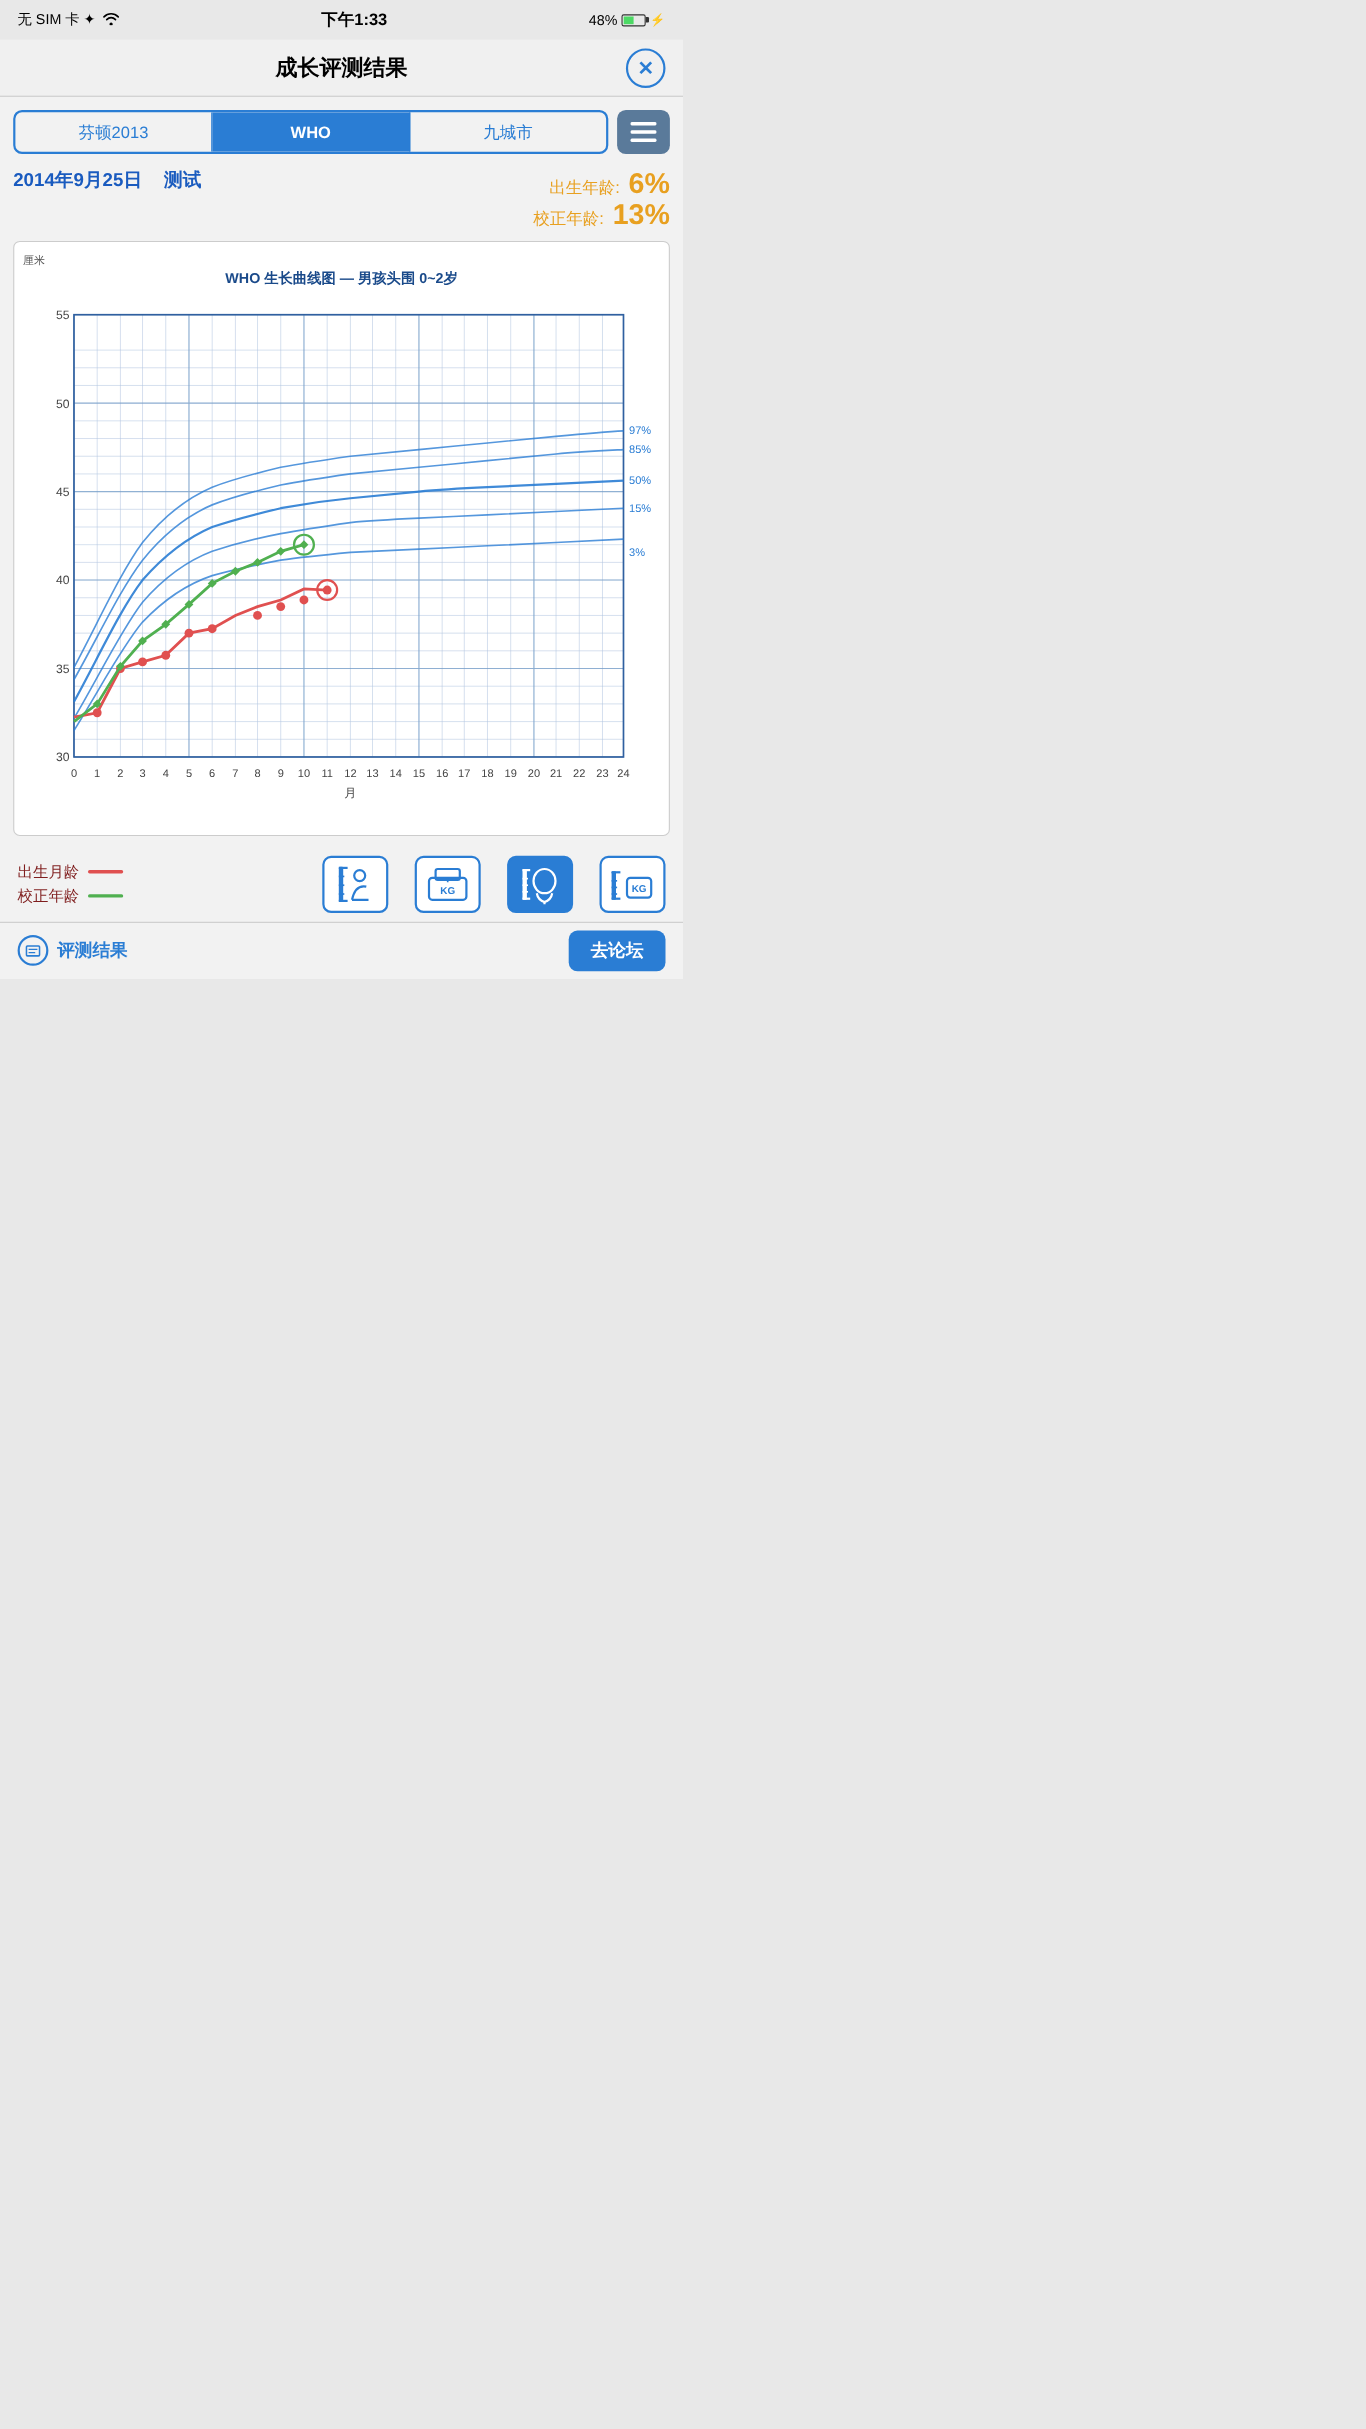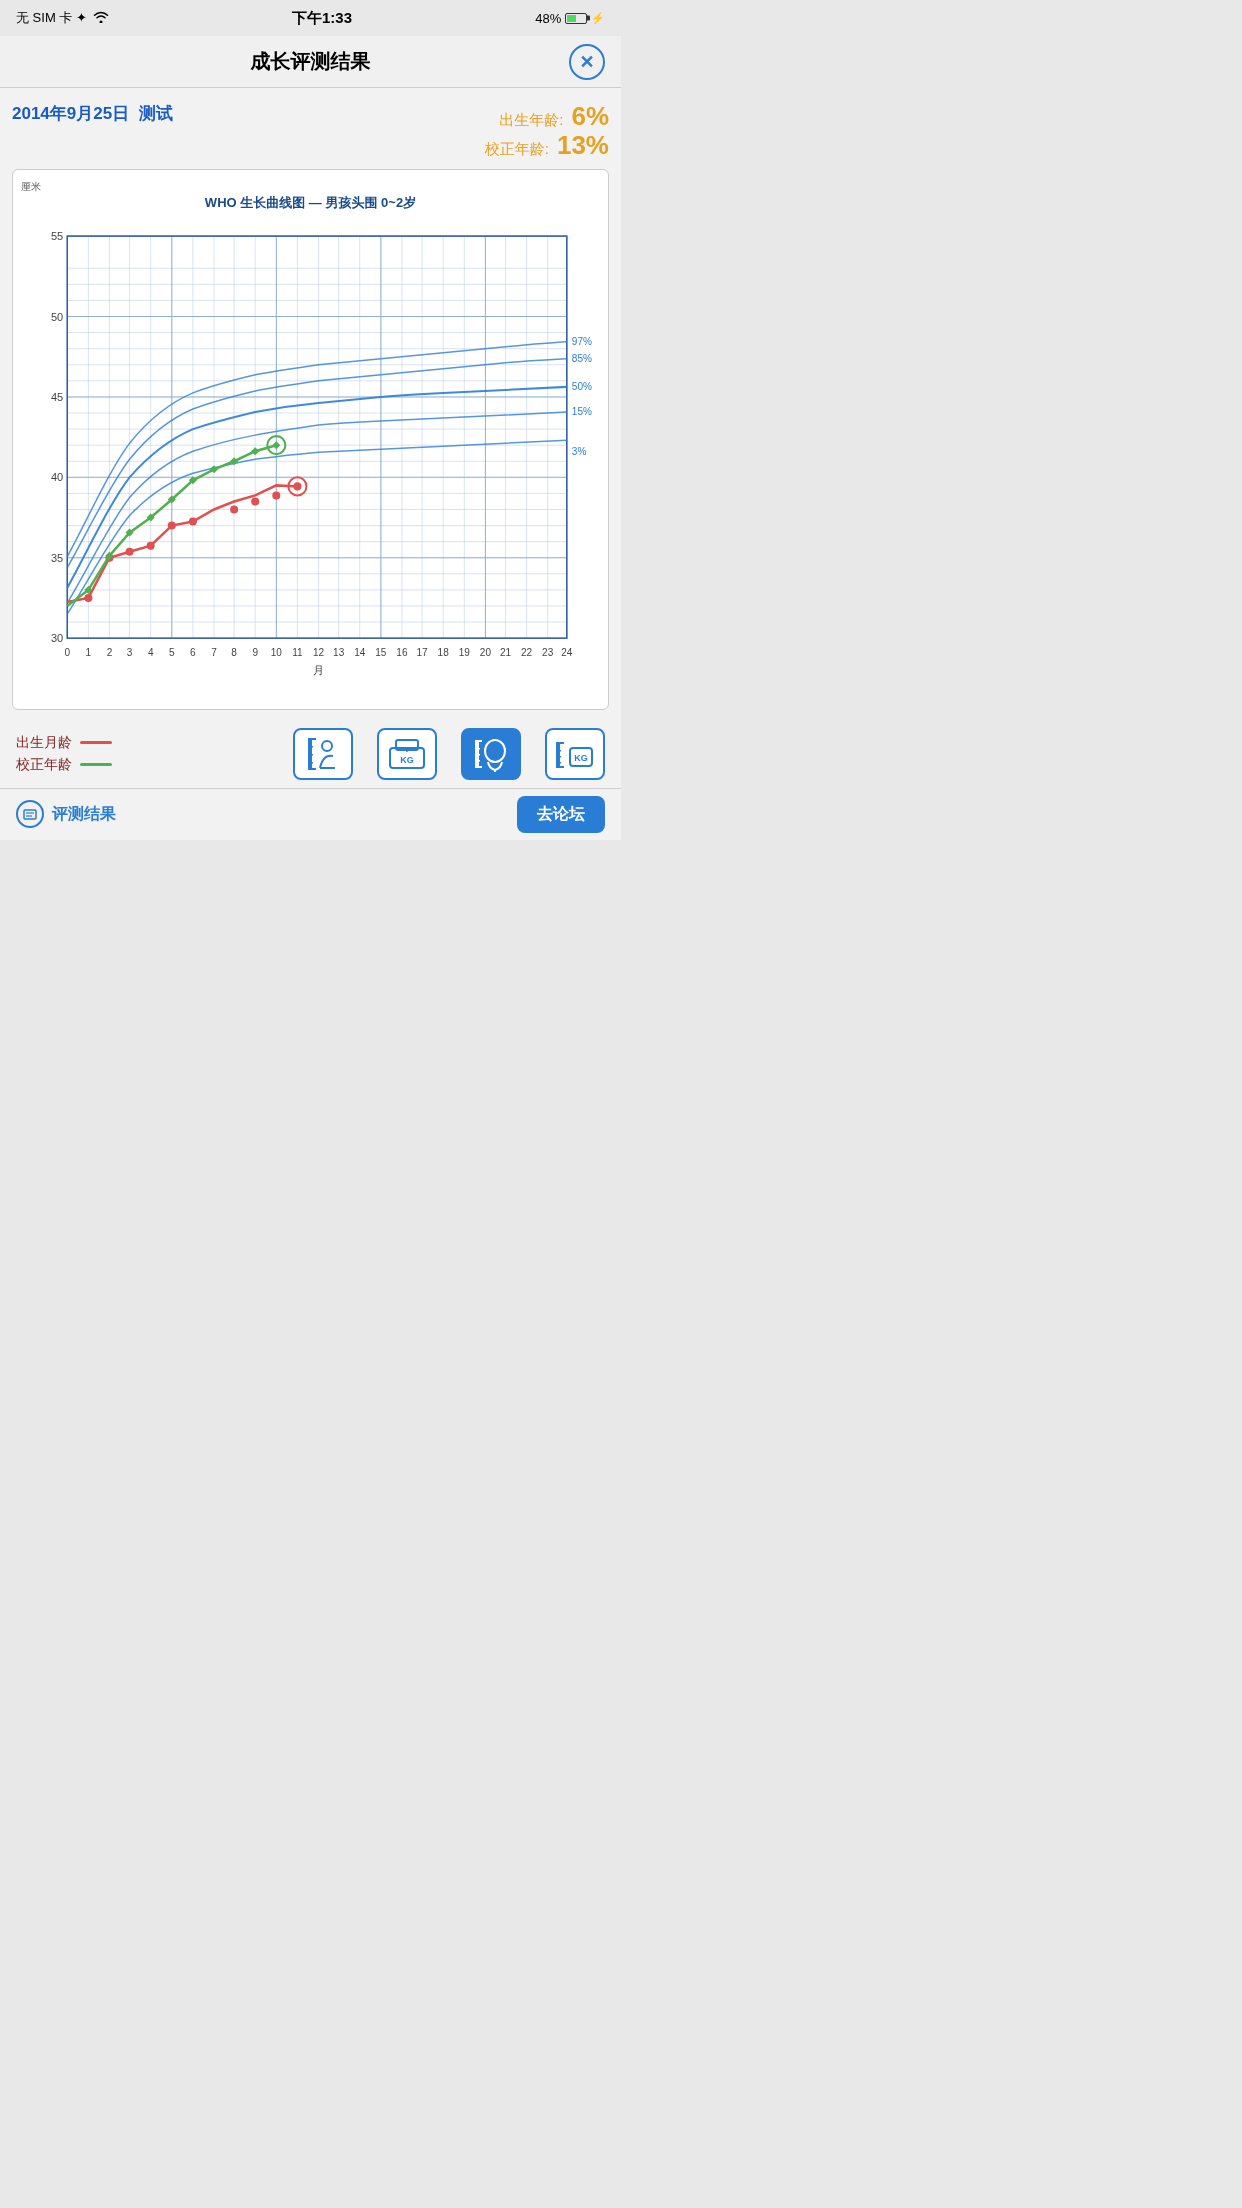--- a/index.html
+++ b/index.html
@@ -277,25 +277,45 @@
   </div>
 </div>
 
 <div class="nav-bar">
   <span class="nav-title">成长评测结果</span>
   <div class="nav-close-btn">✕</div>
 </div>
 
 <div class="main-content">
 
+  <div class="segmented-row">
+    <div class="segmented-control">
+      <div class="seg-item">
+        <span>芬顿2013</span>
+      </div>
+      <div class="seg-item active">
+        <span>WHO</span>
+      </div>
+      <div class="seg-item">
+        <span>九城市</span>
+      </div>
+    </div>
+    <div class="list-btn">
+      <svg width="24" height="18" viewBox="0 0 24 18" fill="white">
+        <rect y="0" width="24" height="3" rx="1.5"></rect>
+        <rect y="7.5" width="24" height="3" rx="1.5"></rect>
+        <rect y="15" width="24" height="3" rx="1.5"></rect>
+      </svg>
+    </div>
+  </div>
 
   <div class="info-row">
     <div>
       <span class="info-date-name">2014年9月25日</span>
-      <span class="info-date-name" style="margin-left:6px;">测试</span>
+      <span class="info-date-name" style="margin-left:16px;">测试</span>
     </div>
     <div class="info-right">
       <div style="display:flex;align-items:baseline;gap:8px;">
         <span class="info-label">出生年龄:</span>
         <span class="info-value">6%</span>
       </div>
       <div style="display:flex;align-items:baseline;gap:8px;">
         <span class="info-label">校正年龄:</span>
         <span class="info-value">13%</span>
       </div>

